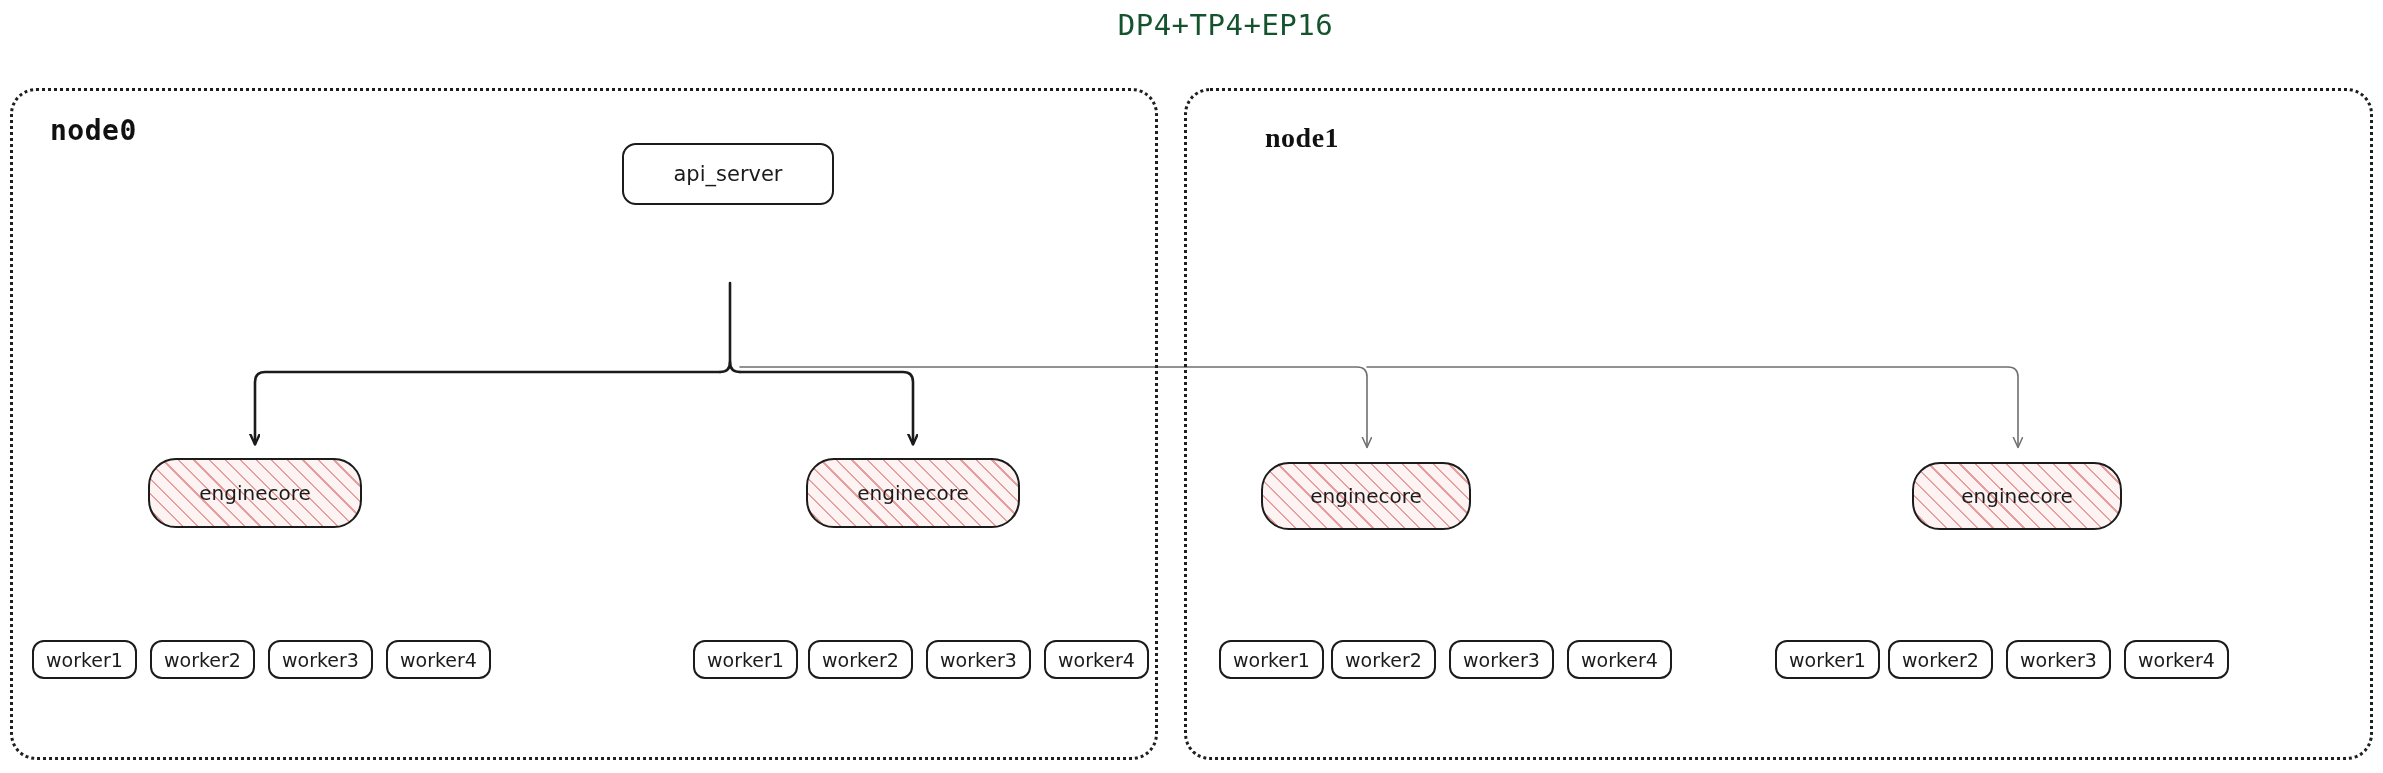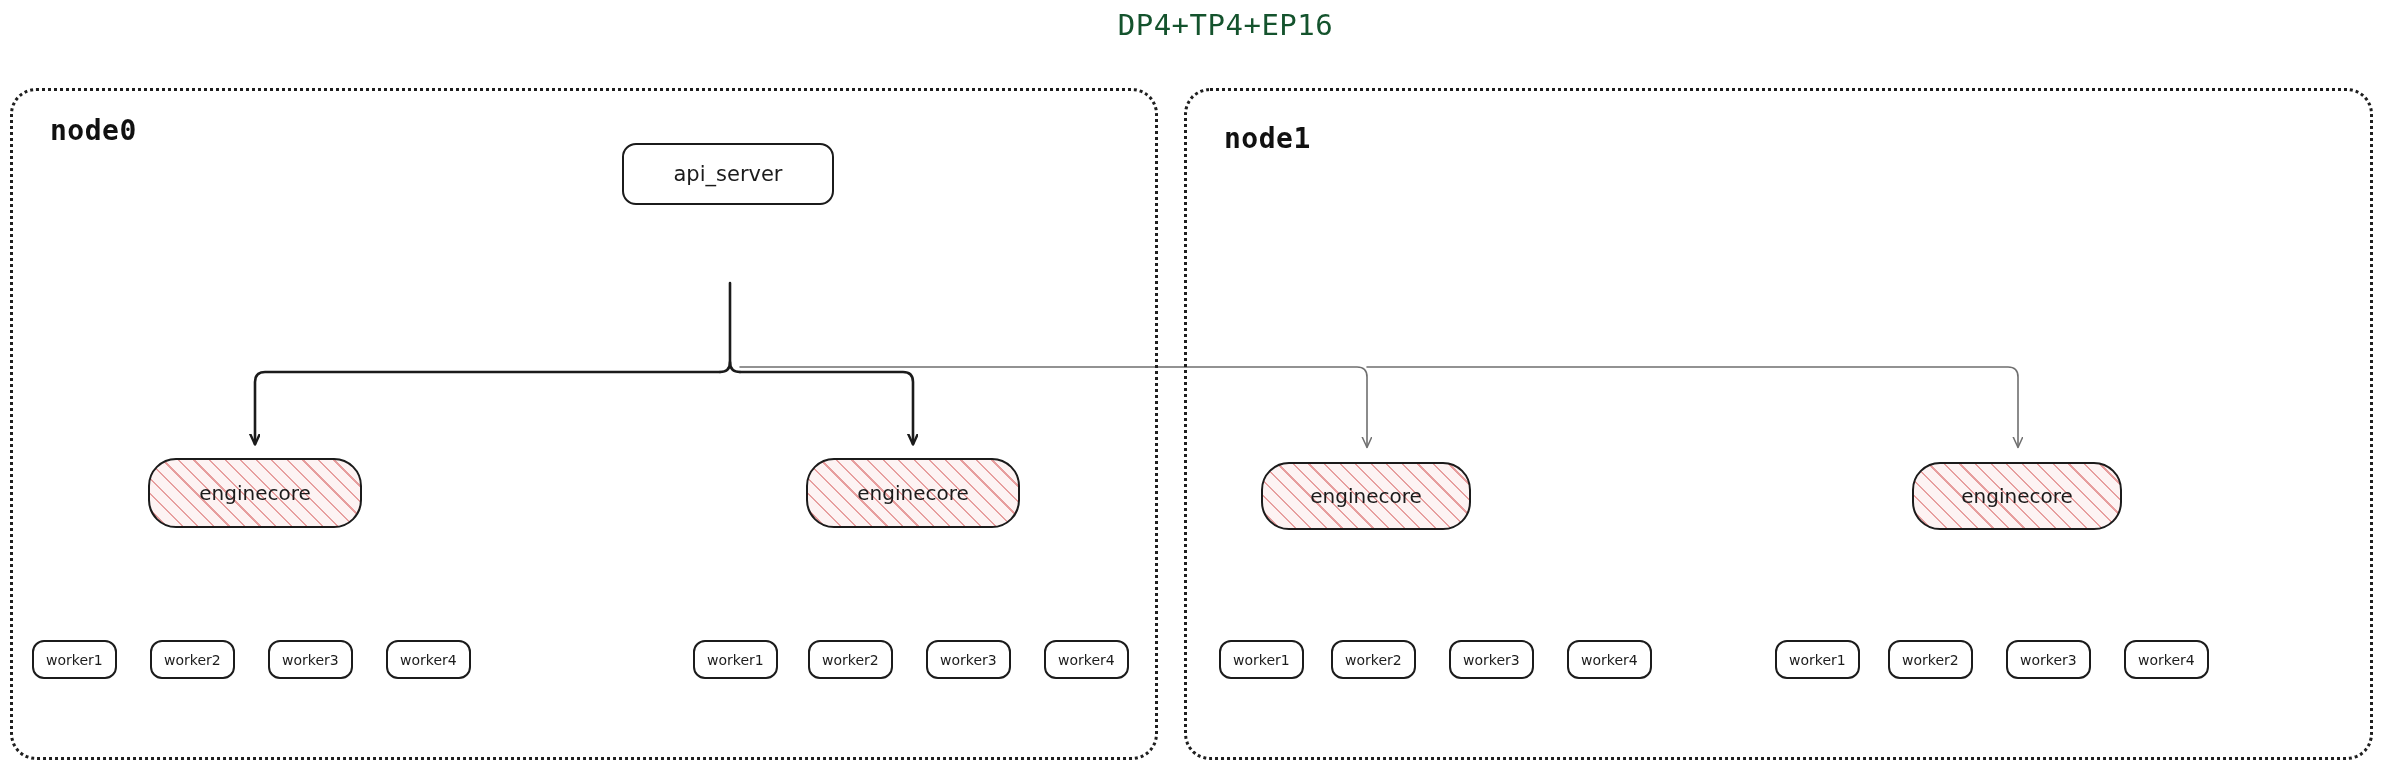--- a/index.html
+++ b/index.html
@@ -89,21 +89,21 @@
     background-image: repeating-linear-gradient(
         45deg,
         #e79e9e 0px,
         #e79e9e 1.6px,
         rgba(255,255,255,0) 1.6px,
         rgba(255,255,255,0) 11px);
   }
 
   .box-worker {
     border-radius: 12px;
-    font-size: 14px;
+    font-size: 19px;
     border-width: 2.2px;
     background: #ffffff;
     height: 39px;
     padding: 0 12px;
   }
 
   
   #edge-layer {
     position: absolute;
     left: 0;
@@ -176,21 +176,21 @@
     <span>worker2</span>
   </div>
   <div class="box box-worker" style="left:926px; top:640px;">
     <span>worker3</span>
   </div>
   <div class="box box-worker" style="left:1044px; top:640px;">
     <span>worker4</span>
   </div>
 
   <div class="node-cluster" style="left:1184px; top:88px; width:1189px; height:672px;"></div>
-  <div class="node-label" style="left:1224px; top:122px;">node1</div>
+  <div class="node-label" style="left:1265px; top:122px;font-family:Liberation Serif, serif;">node1</div>
 
   <div class="box box-engine" style="left:1261px; top:462px; width:210px; height:68px;">
     <span>enginecore</span>
   </div>
   <div class="box box-worker" style="left:1219px; top:640px;">
     <span>worker1</span>
   </div>
   <div class="box box-worker" style="left:1331px; top:640px;">
     <span>worker2</span>
   </div>

